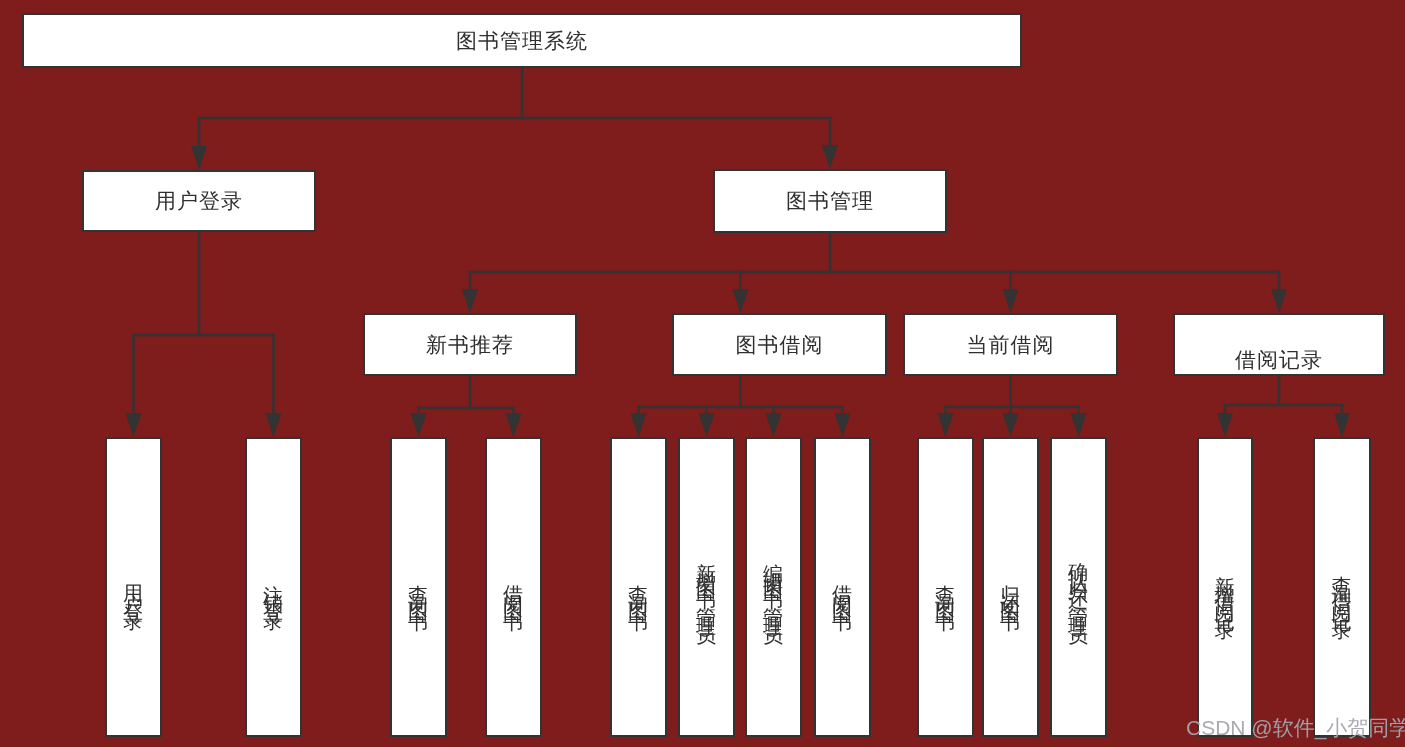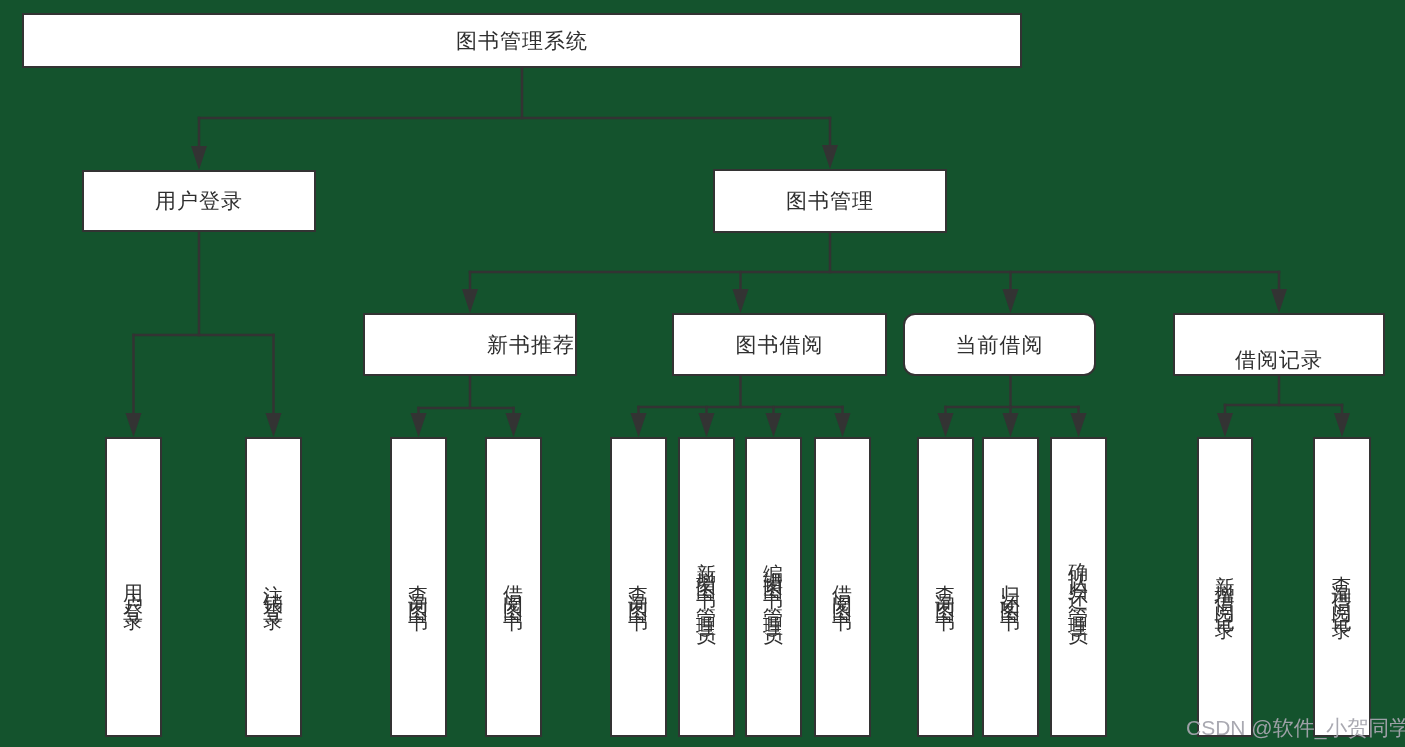--- a/index.html
+++ b/index.html
@@ -5,21 +5,21 @@
   html, body {
     margin: 0;
     padding: 0;
     background: #ffffff;
     font-family: "Liberation Sans", "DejaVu Sans", sans-serif;
   }
   #stage {
     position: relative;
     width: 1405px;
     height: 747px;
-    background: #14532d;
+    background: #7f1d1d;
     overflow: hidden;
   }
   #wires {
     position: absolute;
     left: 0; top: 0;
     width: 1405px;
     height: 747px;
   }
   .node {
     position: absolute;
@@ -42,23 +42,23 @@
     text-orientation: mixed;
     font-size: 20px;
     letter-spacing: 9px;
     line-height: 1;
     white-space: nowrap;
   }
   
   .n-root  { left: 22px;   top: 13px;  width: 1000px; height: 55px; }
   .n-login { left: 82px;   top: 170px; width: 234px;  height: 62px; }
   .n-mgmt  { left: 713px;  top: 169px; width: 234px;  height: 64px; }
-  .n-newbk { left: 363px;  top: 313px; width: 214px;  height: 63px; justify-content: flex-end; }
+  .n-newbk { left: 363px;  top: 313px; width: 214px;  height: 63px; }
   .n-bkbor { left: 633px;  top: 313px; width: 215px;  height: 63px; margin-left: 39px; }
-  .n-curbo { left: 903px;  top: 313px; width: 193px;  height: 63px; border-radius: 12px; }
+  .n-curbo { left: 903px;  top: 313px; width: 215px;  height: 63px; }
   .n-recrd { left: 1173px; top: 313px; width: 212px;  height: 63px; align-items: flex-end; }
   .leaf    { top: 437px;   height: 300px; width: 57px; }
   .l1  { left: 105px; }
   .l2  { left: 245px; }
   .l3  { left: 390px; }
   .l4  { left: 485px; }
   .l5  { left: 610px; }
   .l6  { left: 678px; }
   .l7  { left: 745px; }
   .l8  { left: 814px; }

